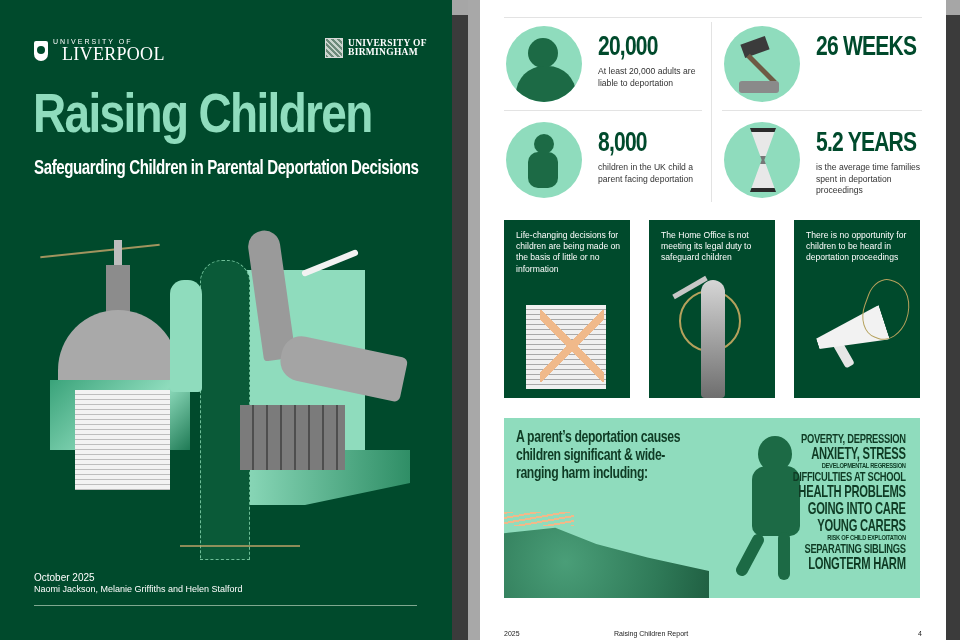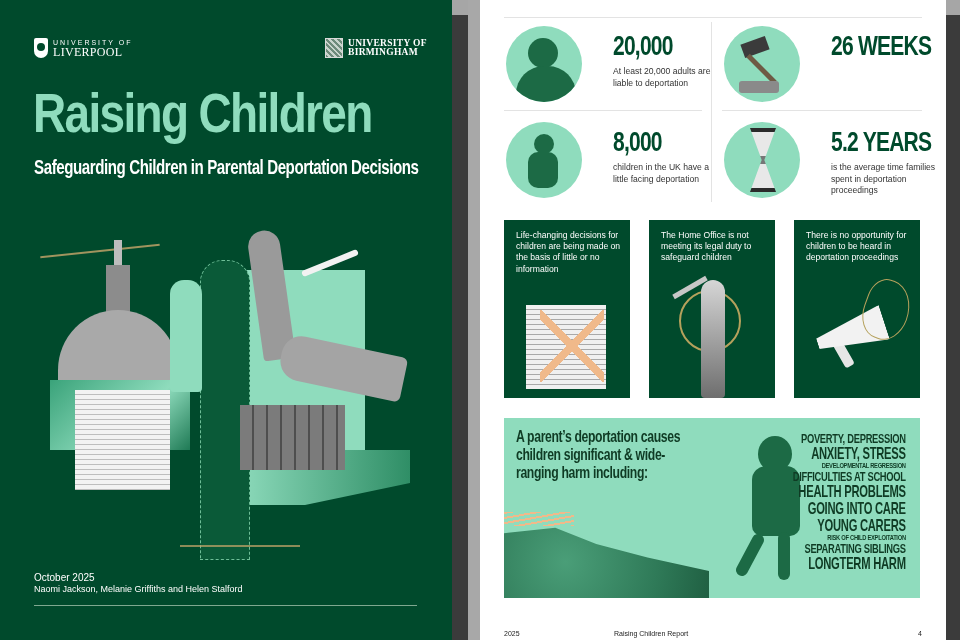--- a/index.html
+++ b/index.html
@@ -14,21 +14,21 @@
   
   .cover { position: absolute; left: 0; top: 0; width: 452px; height: 640px; background: #004a2c; overflow: hidden; }
   .logo { position: absolute; top: 38px; display: flex; align-items: center; gap: 5px; color: #fff; }
   .logo-liv { left: 34px; }
   .logo-bham { left: 325px; }
   .shield { width: 14px; height: 20px; background: #fff; border-radius: 2px 2px 7px 7px; position: relative; }
   .shield::after { content: ""; position: absolute; left: 3px; top: 5px; width: 8px; height: 8px; background: #004a2c; border-radius: 50%; }
   .crest { width: 18px; height: 20px; border: 1.5px solid #d9d9d9; background: repeating-linear-gradient(45deg,#6d8a7a 0 2px,#c8d4cc 2px 4px); }
   .logo-text { line-height: 1; font-family: "Liberation Serif", serif; }
   .logo-liv .l1 { font-family: "Liberation Sans", sans-serif; font-size: 7px; letter-spacing: 2px; }
-  .logo-liv .l2 { font-size: 12px; letter-spacing: 0.3px; }
+  .logo-liv .l2 { font-size: 18px; letter-spacing: 0.3px; margin-left: 9px; }
   .logo-bham .l1, .logo-bham .l2 { font-size: 9.5px; font-weight: bold; letter-spacing: 0.3px; }
 
   .cover-title { position: absolute; left: 33px; top: 80px; font-family: "Liberation Sans Narrow", "Liberation Sans", sans-serif; font-size: 56px; font-weight: bold; color: #8fdcbd; letter-spacing: -2px; transform: scaleX(0.82); transform-origin: left top; white-space: nowrap; }
   .cover-subtitle { position: absolute; left: 34px; top: 155px; font-size: 21px; font-weight: bold; color: #fff; letter-spacing: -0.6px; transform: scaleX(0.72); transform-origin: left top; white-space: nowrap; }
 
   .collage { position: absolute; left: 30px; top: 220px; width: 390px; height: 345px; }
   .mint-block { position: absolute; background: #8fdcbd; }
   .mb1 { left: 205px; top: 50px; width: 130px; height: 180px; }
   .mb2 { left: 20px; top: 160px; width: 140px; height: 70px; background: linear-gradient(135deg,#3aa37a,#8fdcbd 60%,#1f7a55); }
   .mb3 { left: 205px; top: 230px; width: 175px; height: 55px; background: linear-gradient(90deg,#8fdcbd,#2f8e66); clip-path: polygon(0 0,100% 0,100% 60%,40% 100%,0 100%); }
@@ -48,21 +48,21 @@
   .scribble2 { position: absolute; left: 150px; top: 325px; width: 120px; height: 2px; background: #c9a66b; opacity: .7; }
 
   .cover-date { position: absolute; left: 34px; top: 572px; font-size: 10px; font-weight: normal; color: #fff; }
   .cover-authors { position: absolute; left: 34px; top: 584px; font-size: 9px; color: #fff; }
   .cover-rule { position: absolute; left: 34px; top: 605px; width: 383px; height: 1px; background: #7fa890; }
 
   
   .page { position: absolute; left: 480px; top: 0; width: 466px; height: 640px; background: #fff; }
   .stat-rule { position: absolute; height: 1px; background: #e3e3e3; }
   .stat-vrule { position: absolute; left: 231px; top: 22px; width: 1px; height: 180px; background: #e3e3e3; }
-  .stat { position: absolute; display: flex; gap: 31px; }
+  .stat { position: absolute; display: flex; gap: 16px; }
   .stat-circle { width: 76px; height: 76px; border-radius: 50%; background: #8fdcbd; position: relative; overflow: hidden; flex: none; }
   .stat-circle .shape { position: absolute; background: #1c6a45; }
   .sh-adult { left: 22px; top: 12px; width: 30px; height: 30px; border-radius: 50%; }
   .sh-adult2 { left: 10px; top: 40px; width: 60px; height: 40px; border-radius: 28px 28px 0 0; }
   .sh-child { left: 28px; top: 12px; width: 20px; height: 20px; border-radius: 50%; }
   .sh-child2 { left: 22px; top: 30px; width: 30px; height: 36px; border-radius: 10px; }
   .sh-gavel { left: 18px; top: 14px; width: 26px; height: 14px; background: #3b3b3b !important; transform: rotate(-20deg); }
   .sh-gavel2 { left: 35px; top: 24px; width: 5px; height: 38px; background: #6e5a44 !important; transform: rotate(-45deg); }
   .sh-block { left: 15px; top: 55px; width: 40px; height: 12px; background: #8a8a8a !important; border-radius: 3px; }
   .sh-glass { left: 26px; top: 6px; width: 26px; height: 64px; background: linear-gradient(180deg,#2b2b2b 0 4px,#e8e8e8 4px 28px,#777 28px 36px,#e8e8e8 36px 60px,#2b2b2b 60px) !important; clip-path: polygon(0 0,100% 0,55% 50%,100% 100%,0 100%,45% 50%); }
@@ -171,21 +171,21 @@
       </div>
     </div>
 
     <div class="stat" style="left:26px;top:122px;">
       <div class="stat-circle">
         <div class="shape sh-child"></div>
           <div class="shape sh-child2"></div>
       </div>
       <div class="stat-text">
         <div class="stat-value">8,000</div>
-        <div class="stat-desc">children in the UK have a little facing deportation</div>
+        <div class="stat-desc">children in the UK child a parent facing deportation</div>
       </div>
     </div>
 
     <div class="stat" style="left:244px;top:26px;">
       <div class="stat-circle">
         <div class="shape sh-gavel"></div>
           <div class="shape sh-gavel2"></div>
           <div class="shape sh-block"></div>
       </div>
       <div class="stat-text">

